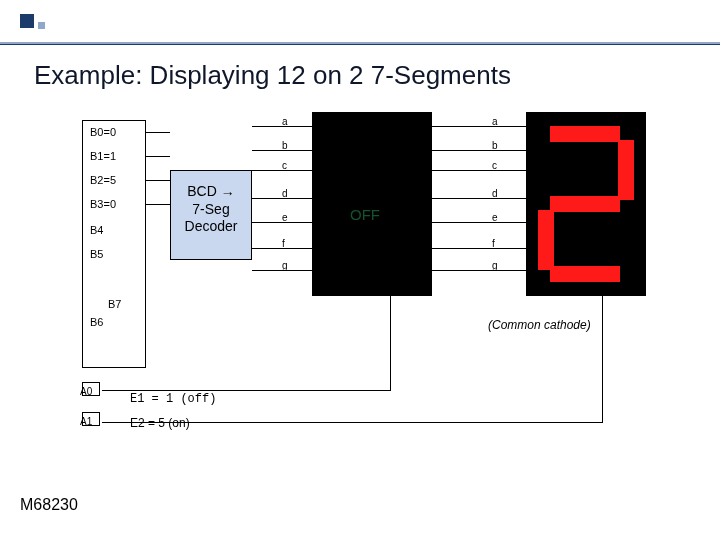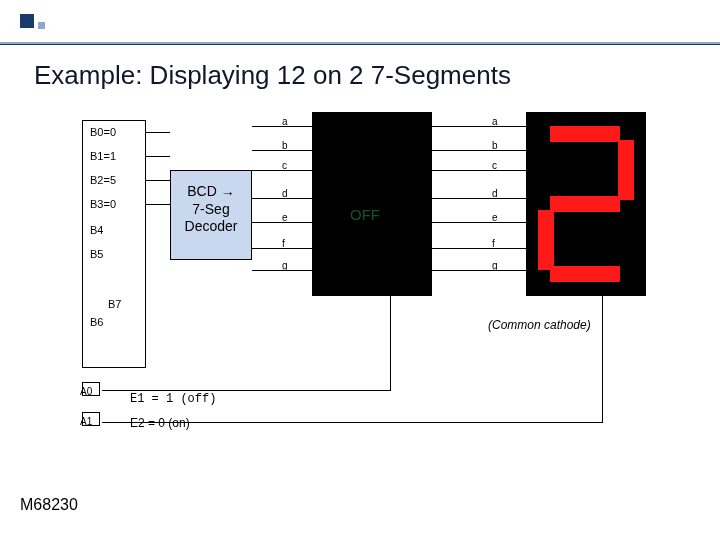--- a/index.html
+++ b/index.html
@@ -220,21 +220,21 @@
     <div class="seg d"></div>
   </div>
 
   <div class="cc">(Common cathode)</div>
 
   <div class="port-dot a0"></div>
   <div class="port-dot a1"></div>
   <div class="enpin a0">A0</div>
   <div class="enpin a1">A1</div>
   <div class="enlbl e1">E1 = 1 (off)</div>
-  <div class="enlbl e2">E2 = 0 (on)</div>
+  <div class="enlbl e2">E2 = 5 (on)</div>
 
   <div class="wire we1h1"></div>
   <div class="wire we1v"></div>
   <div class="wire we2h1"></div>
   <div class="wire we2v"></div>
 
 </div>
 
 <div class="chip">M68230</div>
 

